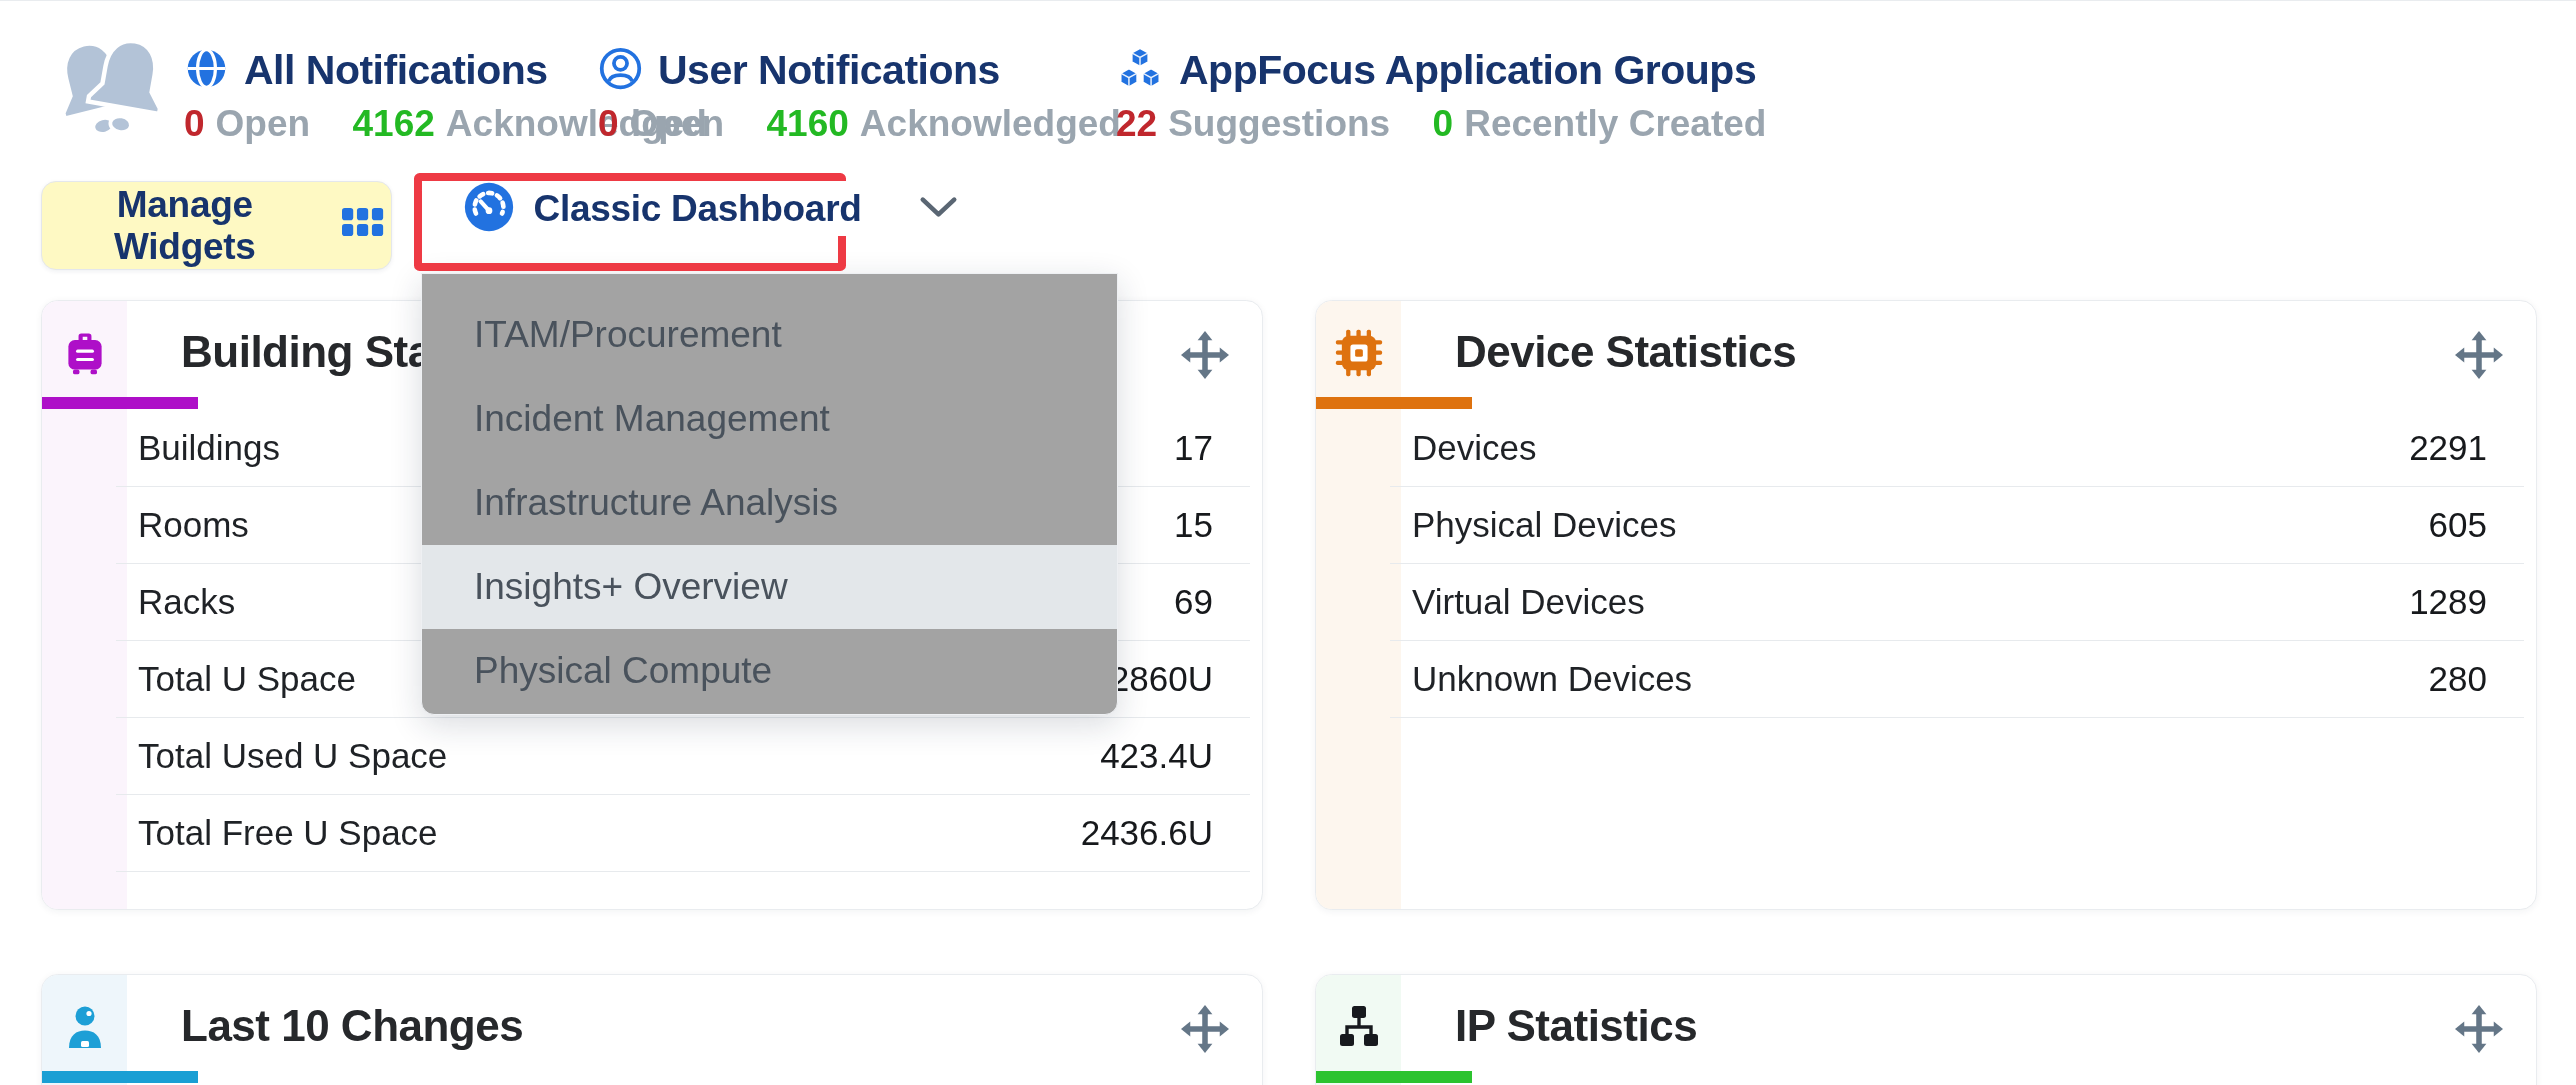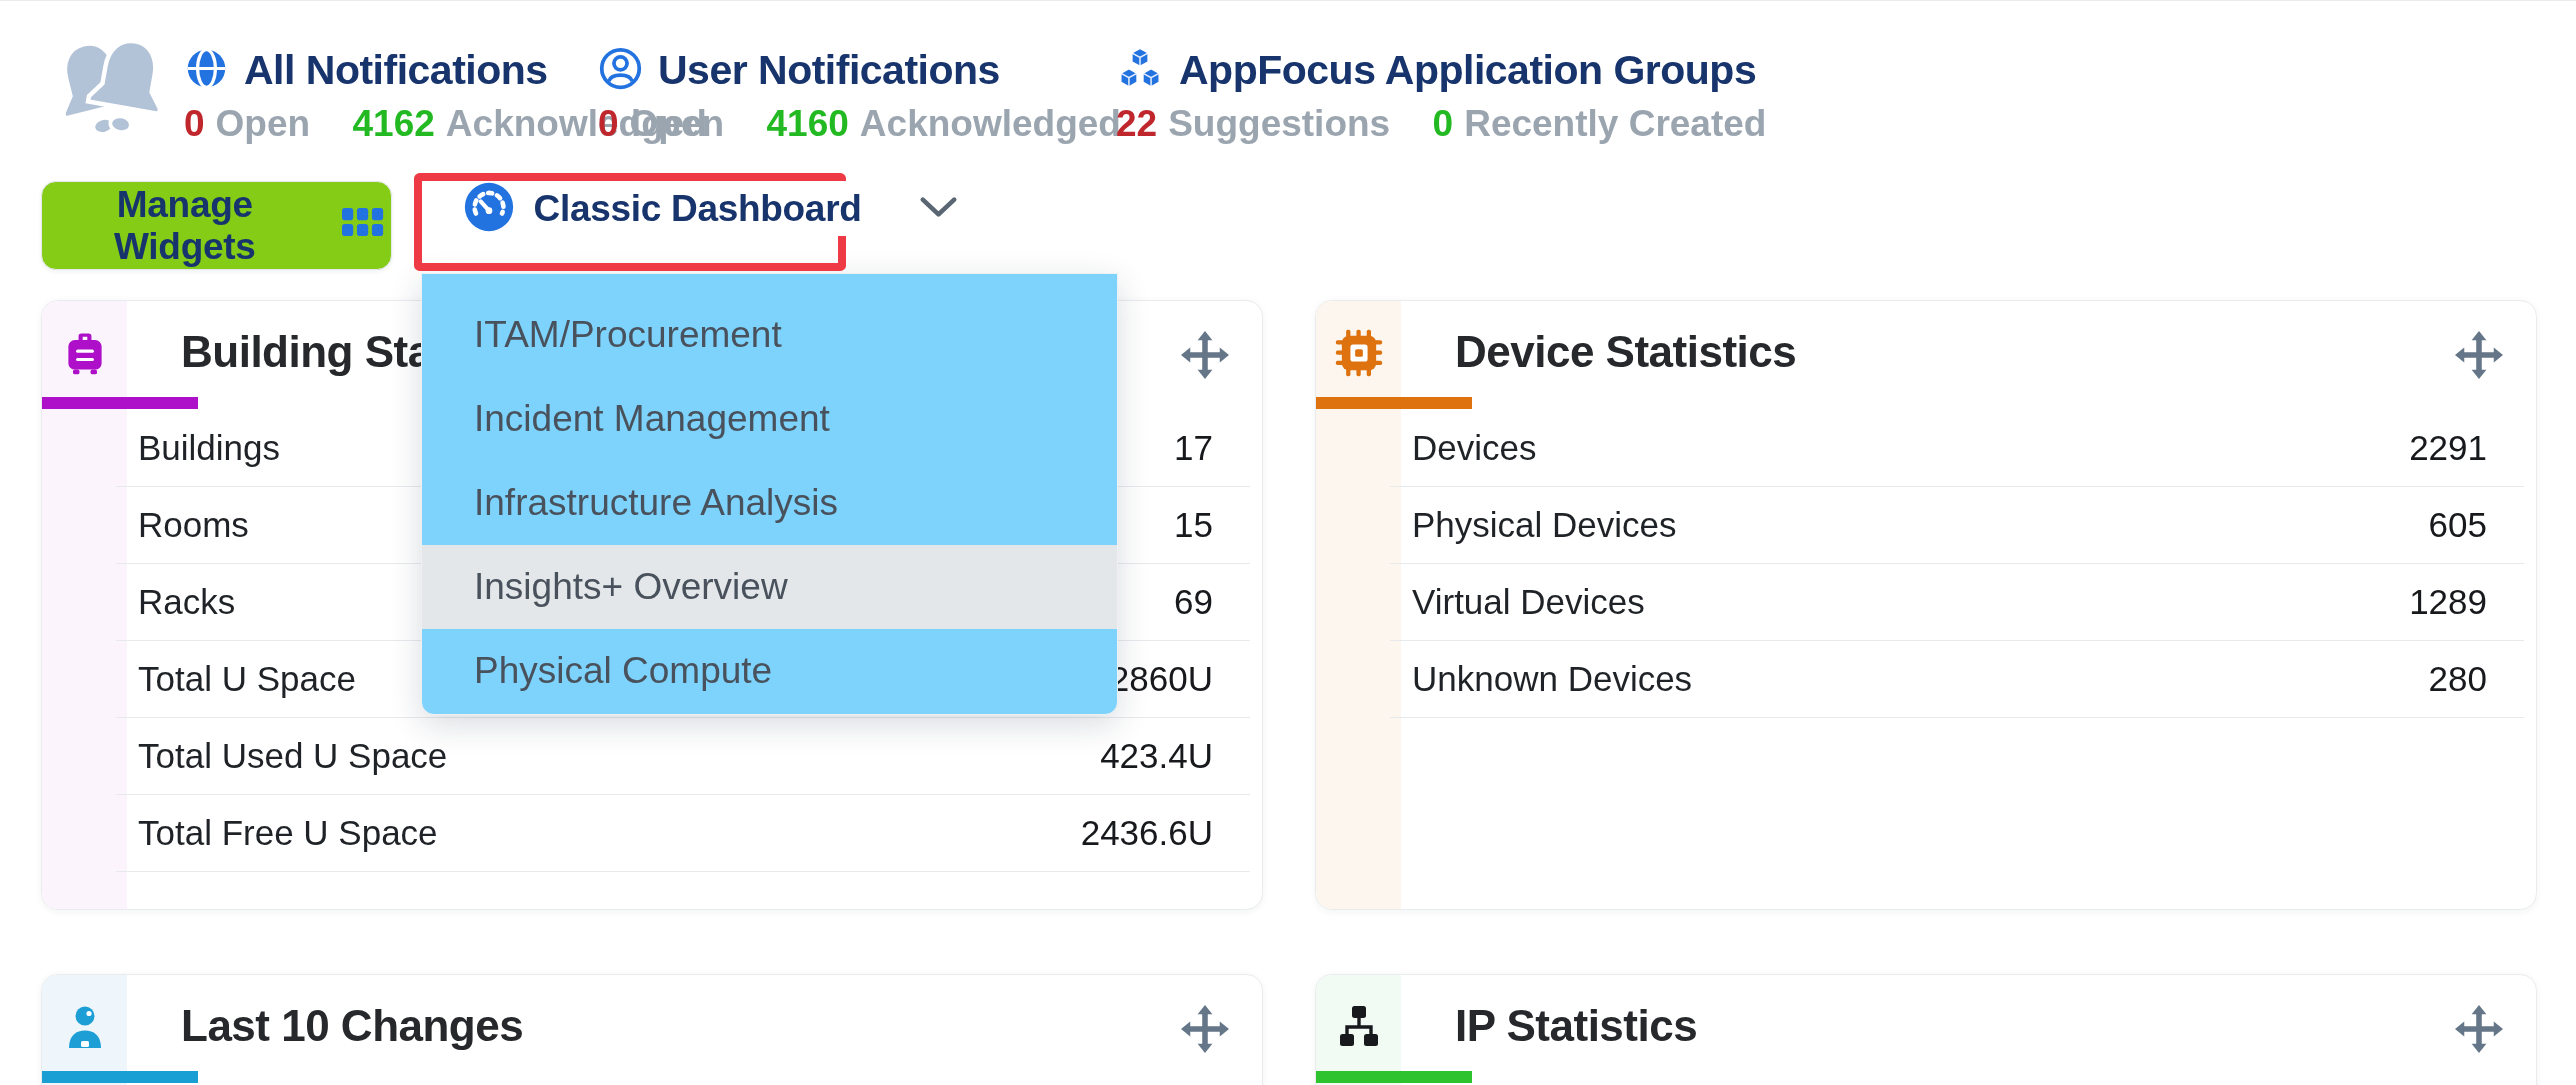--- a/index.html
+++ b/index.html
@@ -15,38 +15,38 @@
   .ngroup .crow{display:flex;align-items:center;gap:11px;margin-top:7.4px;font-size:37px;font-weight:700;white-space:nowrap;}
   .num-red{color:#c0272d;}
   .num-green{color:#23b923;}
   .clabel{color:#9aa5af;font-weight:600;}
   .cgap{width:20.4px;}
   .g1{left:184px;}
   .g2{left:598px;}
   .g3{left:1116px;}
   
   .btn-manage{
-    position:absolute;left:41px;top:180px;width:351px;height:89px;background:#84cc16;
+    position:absolute;left:41px;top:180px;width:351px;height:89px;background:#fef9c3;
     border:1.9px solid #e4e7ec;border-radius:15px;display:flex;align-items:center;justify-content:center;gap:20.4px;
     box-shadow:0 1.9px 4.6px rgba(25,39,60,.06);cursor:pointer;
   }
   .btn-manage span{font-size:37px;font-weight:700;color:#17346d;letter-spacing:-0.3px;}
   .red-box{
     position:absolute;left:414px;top:172px;width:432px;height:98px;border:8.3px solid #ee3a44;border-radius:5.6px;
     box-sizing:border-box;z-index:40;background:transparent;display:flex;align-items:flex-start;
   }
   .dash-select{
     flex:1;margin:0;background:#fff;border:none;border-radius:9.3px;display:flex;align-items:center;
     padding:0 0 0 41px;gap:18.5px;cursor:pointer;
   }
   .dash-select .lbl{font-size:37px;font-weight:700;color:#17346d;letter-spacing:-0.3px;white-space:nowrap;}
   .dash-select .chev{margin-left:39px;}
   
   .menu{
-    position:absolute;left:421px;top:272px;width:697px;height:442px;background:#7dd3fc;border:0.9px solid #eef0f3;
+    position:absolute;left:421px;top:272px;width:697px;height:442px;background:#a3a3a3;border:0.9px solid #eef0f3;
     border-radius:0 0 13px 13px;box-shadow:0 9.3px 32px rgba(25,39,60,.16);z-index:30;padding-top:18.5px;box-sizing:border-box;
   }
   .menu-item{
     height:84px;line-height:84px;padding-left:52px;font-size:37px;color:#49525c;cursor:pointer;white-space:nowrap;
   }
   .menu-item.hl{background:#e3e7ea;}
   
   .card{
     position:absolute;width:1222px;background:#fff;border:0.9px solid #e9ecef;border-radius:16.7px;
     box-shadow:0 1.9px 7.4px rgba(25,39,60,.05);box-sizing:border-box;overflow:hidden;

